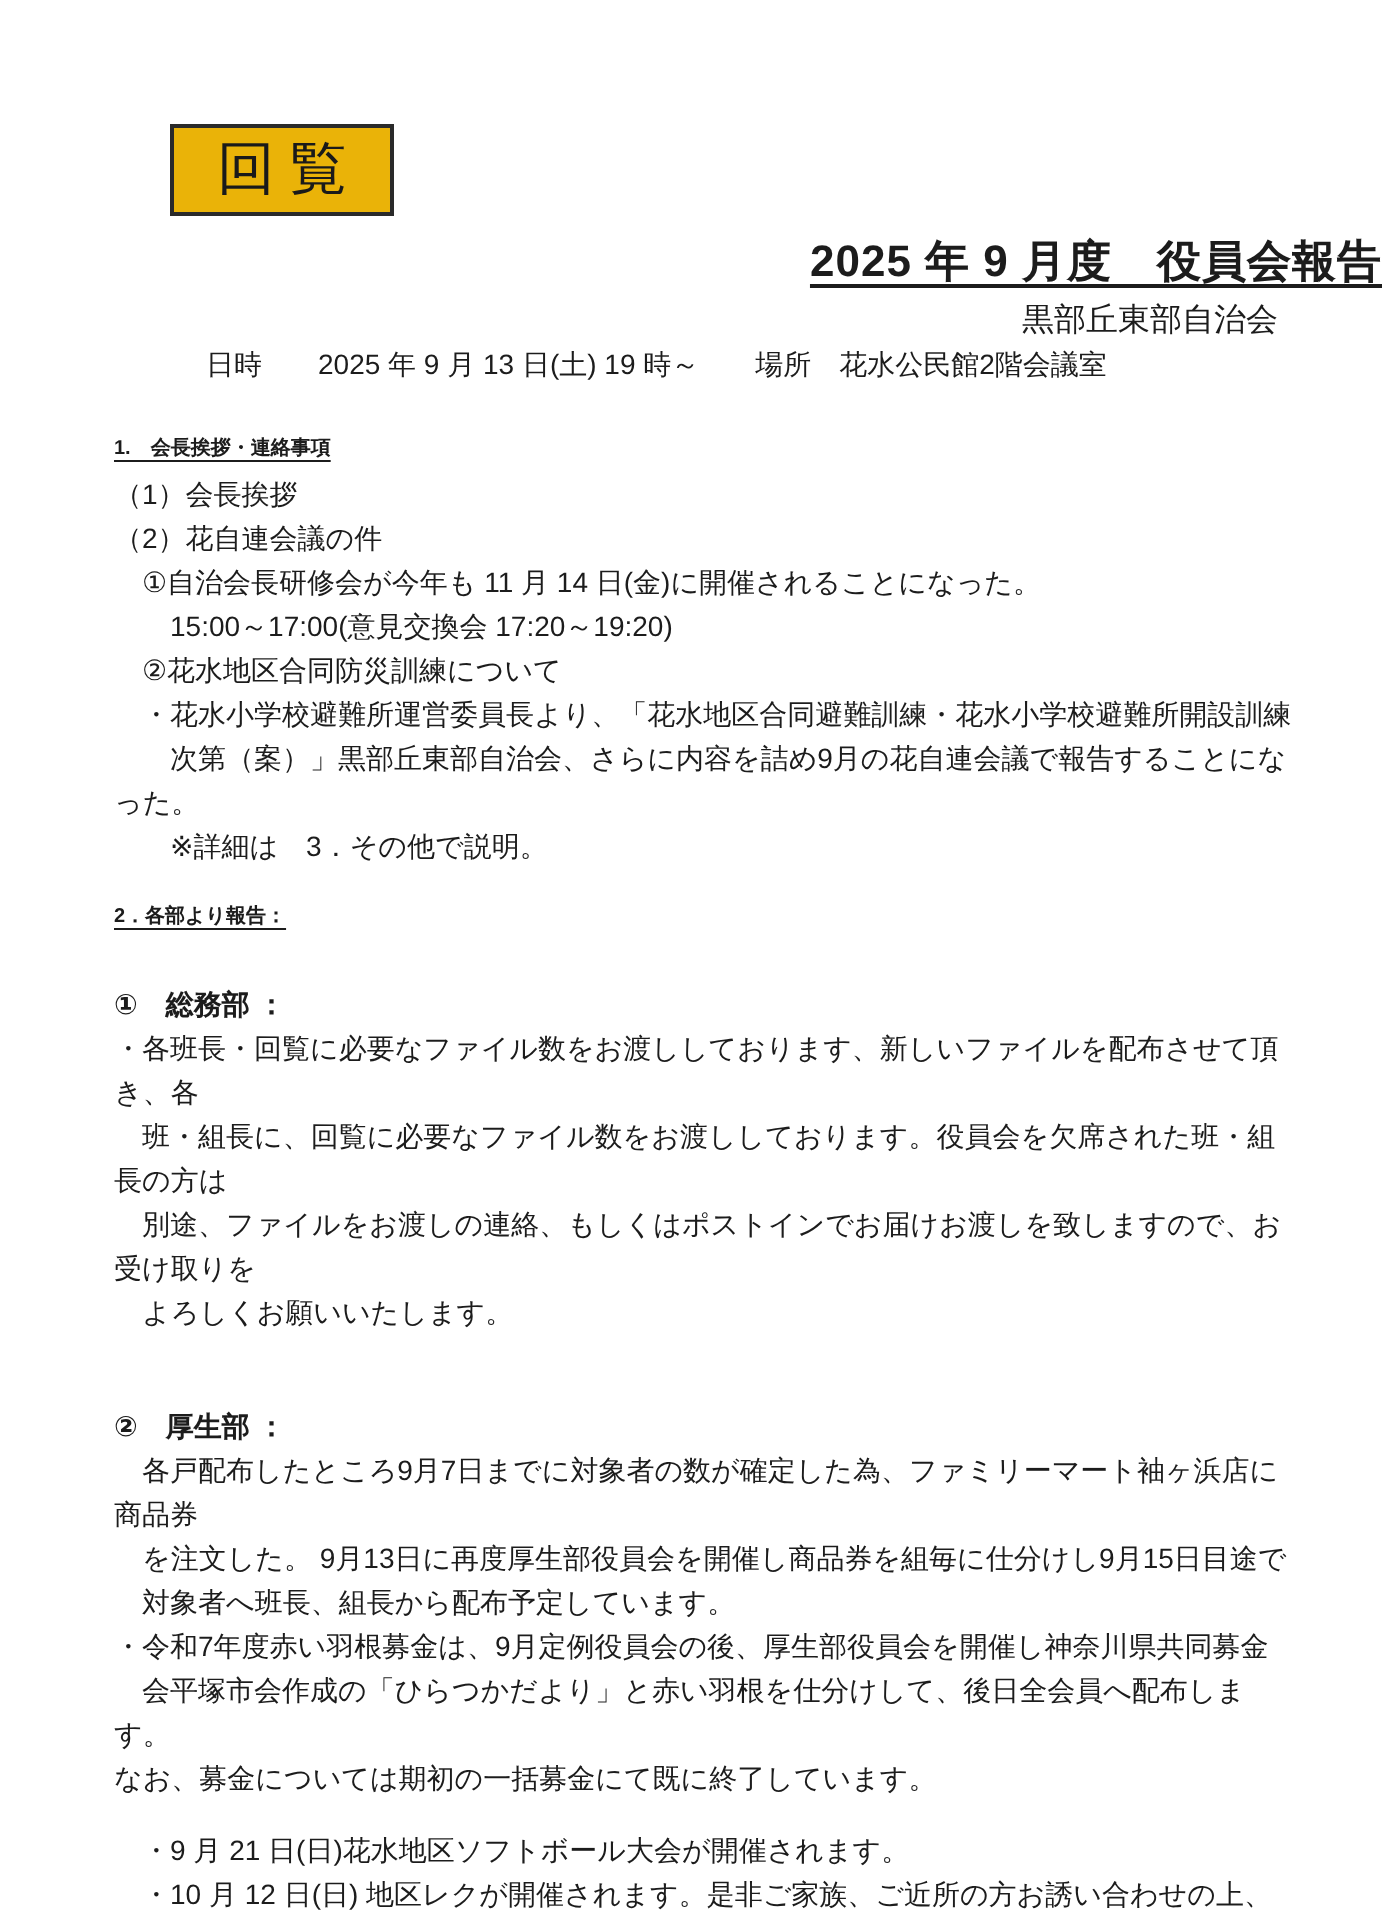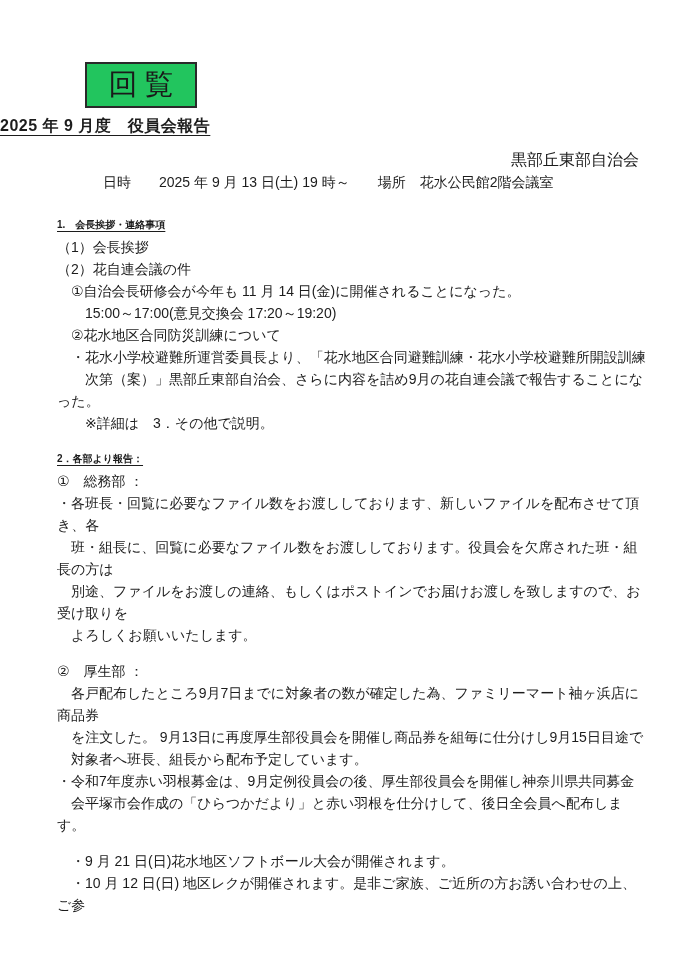--- a/index.html
+++ b/index.html
@@ -17,36 +17,36 @@
     color: #1c1c1c;
     overflow: hidden;
   }
   .stamp-box {
     position: absolute;
     left: 85px;
     top: 62px;
     width: 101px;
     height: 42px;
     border: 2px solid #2a2a2a;
-    background: #22c55e;
+    background: #eab308;
     display: flex;
     align-items: center;
     justify-content: center;
     font-size: 29px;
     letter-spacing: 7px;
     padding-left: 7px;
     color: #1a1a1a;
   }
   .doc-title {
     position: absolute;
     top: 116px;
     left: 0;
     width: 100%;
-    text-align: left;
-    font-size: 16px;
+    text-align: right;
+    font-size: 22px;
     font-weight: bold;
   }
   .doc-title span {
     text-decoration: underline;
     text-underline-offset: 4px;
     letter-spacing: 0.5px;
   }
   .org-line {
     position: absolute;
     top: 150px;
@@ -76,21 +76,22 @@
     line-height: 22px;
     white-space: pre-wrap;
     font-weight: bold;
     text-decoration: underline;
     text-underline-offset: 3px;
     font-size: 10px;
   }
   .doc-body .subheading {
     line-height: 22px;
     white-space: pre-wrap;
-    font-weight: normal;
+    font-weight: bold;
+    margin-top: 21px;
   }
   .doc-body .blank {
     height: 14px;
   }
 </style>
 </head>
 <body>
 
 <div class="page">
 
@@ -123,18 +124,19 @@
       <div class="line">　班・組長に、回覧に必要なファイル数をお渡ししております。役員会を欠席された班・組長の方は</div>
       <div class="line">　別途、ファイルをお渡しの連絡、もしくはポストインでお届けお渡しを致しますので、お受け取りを</div>
       <div class="line">　よろしくお願いいたします。</div>
       <div class="blank"></div>
       <div class="subheading">②　厚生部 ：</div>
       <div class="line">　各戸配布したところ9月7日までに対象者の数が確定した為、ファミリーマート袖ヶ浜店に商品券</div>
       <div class="line">　を注文した。 9月13日に再度厚生部役員会を開催し商品券を組毎に仕分けし9月15日目途で</div>
       <div class="line">　対象者へ班長、組長から配布予定しています。</div>
       <div class="line">・令和7年度赤い羽根募金は、9月定例役員会の後、厚生部役員会を開催し神奈川県共同募金</div>
       <div class="line">　会平塚市会作成の「ひらつかだより」と赤い羽根を仕分けして、後日全会員へ配布します。</div>
+      <div class="line">なお、募金については期初の一括募金にて既に終了しています。</div>
       <div class="blank"></div>
       <div class="line">　・9 月 21 日(日)花水地区ソフトボール大会が開催されます。</div>
       <div class="line">　・10 月 12 日(日) 地区レクが開催されます。是非ご家族、ご近所の方お誘い合わせの上、ご参</div>
     </div>
 
 </div>
 
 </body></html>

